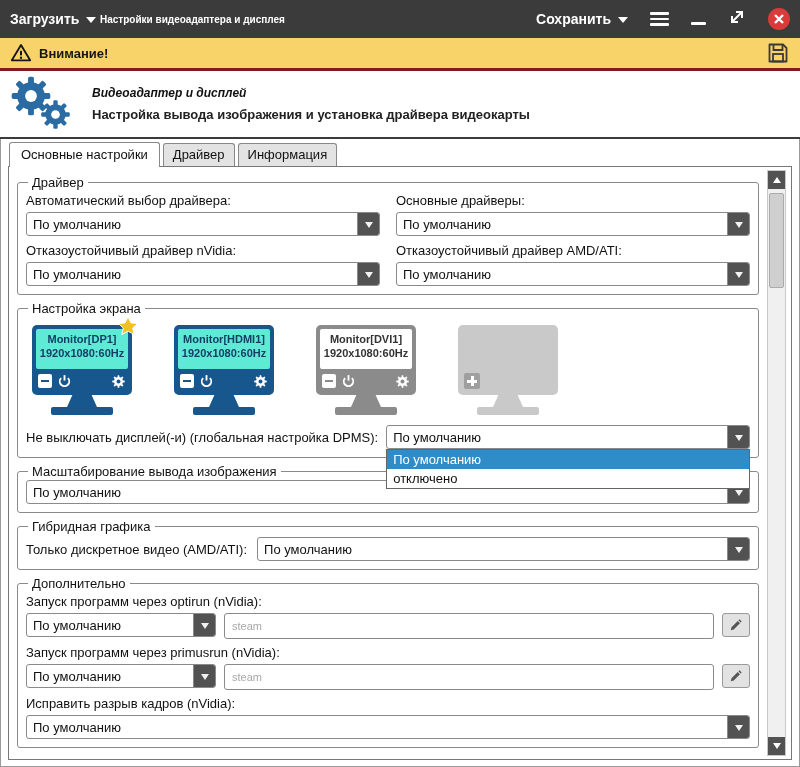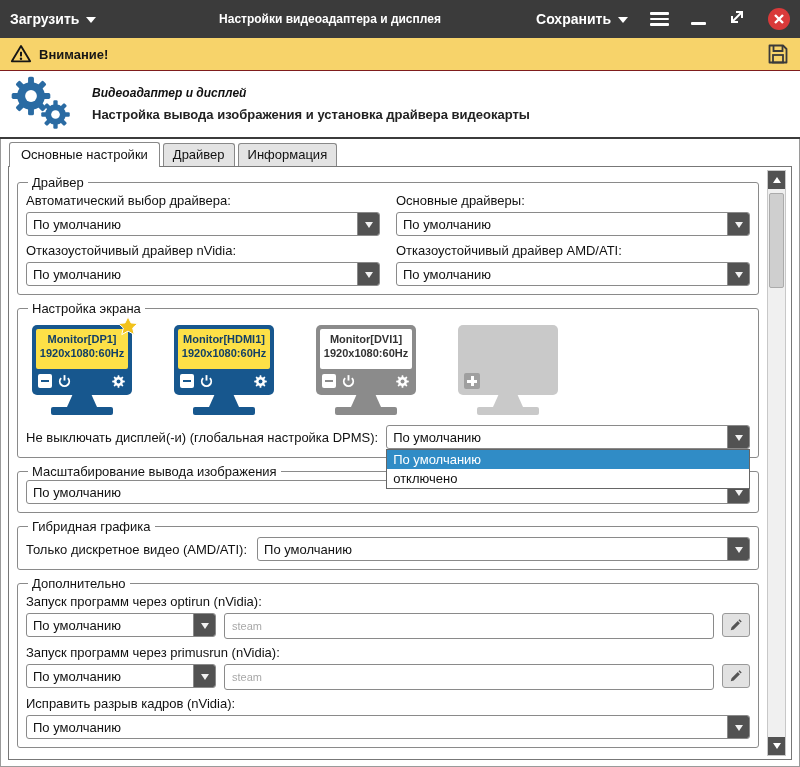--- a/index.html
+++ b/index.html
@@ -3,32 +3,32 @@
 <meta charset="utf-8">
 <style>
   * { margin:0; padding:0; box-sizing:border-box; }
   html,body { width:800px; height:767px; font-family:"Liberation Sans",sans-serif; background:#fff; }
   .window { position:relative; width:800px; height:767px; background:#fff; overflow:hidden;
             box-shadow: inset 0 0 0 1px #9a9a9a; }
 
   
   .titlebar { position:relative; height:38px; background:#3b3b3b; display:flex; align-items:center;
               padding:0 10px; color:#fff; }
-  .tb-title { position:absolute; left:100px; right:240px; text-align:center; font-size:12px;
+  .tb-title { position:absolute; left:100px; right:240px; font-size:10px;
               font-weight:bold; pointer-events:none; }
   .tb-btn { display:flex; align-items:center; gap:7px; font-size:14px; font-weight:bold; cursor:pointer; z-index:2; }
   .caret { width:0; height:0; border:5px solid transparent; border-top:6px solid #fff; margin-top:6px; }
   .tb-right { margin-left:auto; display:flex; align-items:center; gap:22px; z-index:2; }
   .icon-hamburger i { display:block; width:19px; height:2.6px; background:#fff; margin:2.8px 0; border-radius:1px; }
   .icon-min { width:15px; height:3px; background:#fff; border-radius:1px; margin-top:9px; }
   .icon-close { width:22px; height:22px; border-radius:50%; background:#d93a3a; display:flex;
                 align-items:center; justify-content:center; }
 
   
-  .warnbar { height:33px; background:#f7d36a; border-bottom:1px solid #7f1d1d; display:flex;
+  .warnbar { height:33px; background:#f7d36a; border-bottom:3px solid #7f1d1d; display:flex;
              align-items:center; gap:7px; padding:0 10px; }
   .warn-text { font-size:13px; font-weight:bold; color:#161616; }
   .warn-save { margin-left:auto; display:flex; align-items:center; cursor:pointer; }
 
   
   .appheader { height:68px; background:#fff; border-bottom:2px solid #3b3b3b; display:flex;
                align-items:center; gap:16px; padding:0 10px; }
   .gears { position:relative; width:66px; height:58px; flex:0 0 auto; }
   .gear-big { position:absolute; left:0; top:0; width:42px; height:42px; }
   .gear-small { position:absolute; left:30px; top:24px; width:31px; height:31px; }
@@ -66,21 +66,21 @@
   .monitor { width:100px; position:relative; cursor:pointer; }
   .mon-screen { height:70px; border-radius:5px; padding:4px 4px 0; }
   .mon-inner { height:40px; border-radius:2px; text-align:center; padding-top:4px; overflow:hidden; }
   .mon-name { font-size:11px; font-weight:bold; }
   .mon-res { font-size:11px; font-weight:bold; margin-top:2px; }
   .mon-controls { height:24px; display:flex; align-items:center; gap:5px; padding:0 2px; }
   .mon-neck { width:30px; height:12px; margin:0 auto; clip-path:polygon(18% 0,82% 0,100% 100%,0 100%); }
   .mon-base { width:62px; height:8px; margin:0 auto; border-radius:2px; }
 
   .mon-blue .mon-screen, .mon-blue .mon-neck, .mon-blue .mon-base { background:#17578e; }
-  .mon-blue .mon-inner { background:#fde047; }
+  .mon-blue .mon-inner { background:#5eead4; }
   .mon-blue .mon-name, .mon-blue .mon-res { color:#123f66; }
   .mon-blue .mon-controls { color:#17578e; }
 
   .mon-gray .mon-screen, .mon-gray .mon-neck, .mon-gray .mon-base { background:#8b8b8b; }
   .mon-gray .mon-inner { background:#fff; }
   .mon-gray .mon-name, .mon-gray .mon-res { color:#333; }
   .mon-gray .mon-controls { color:#8b8b8b; }
 
   .mon-empty .mon-screen, .mon-empty .mon-neck, .mon-empty .mon-base { background:#c9c9c9; }
   .mon-empty .mon-inner { background:transparent; }

